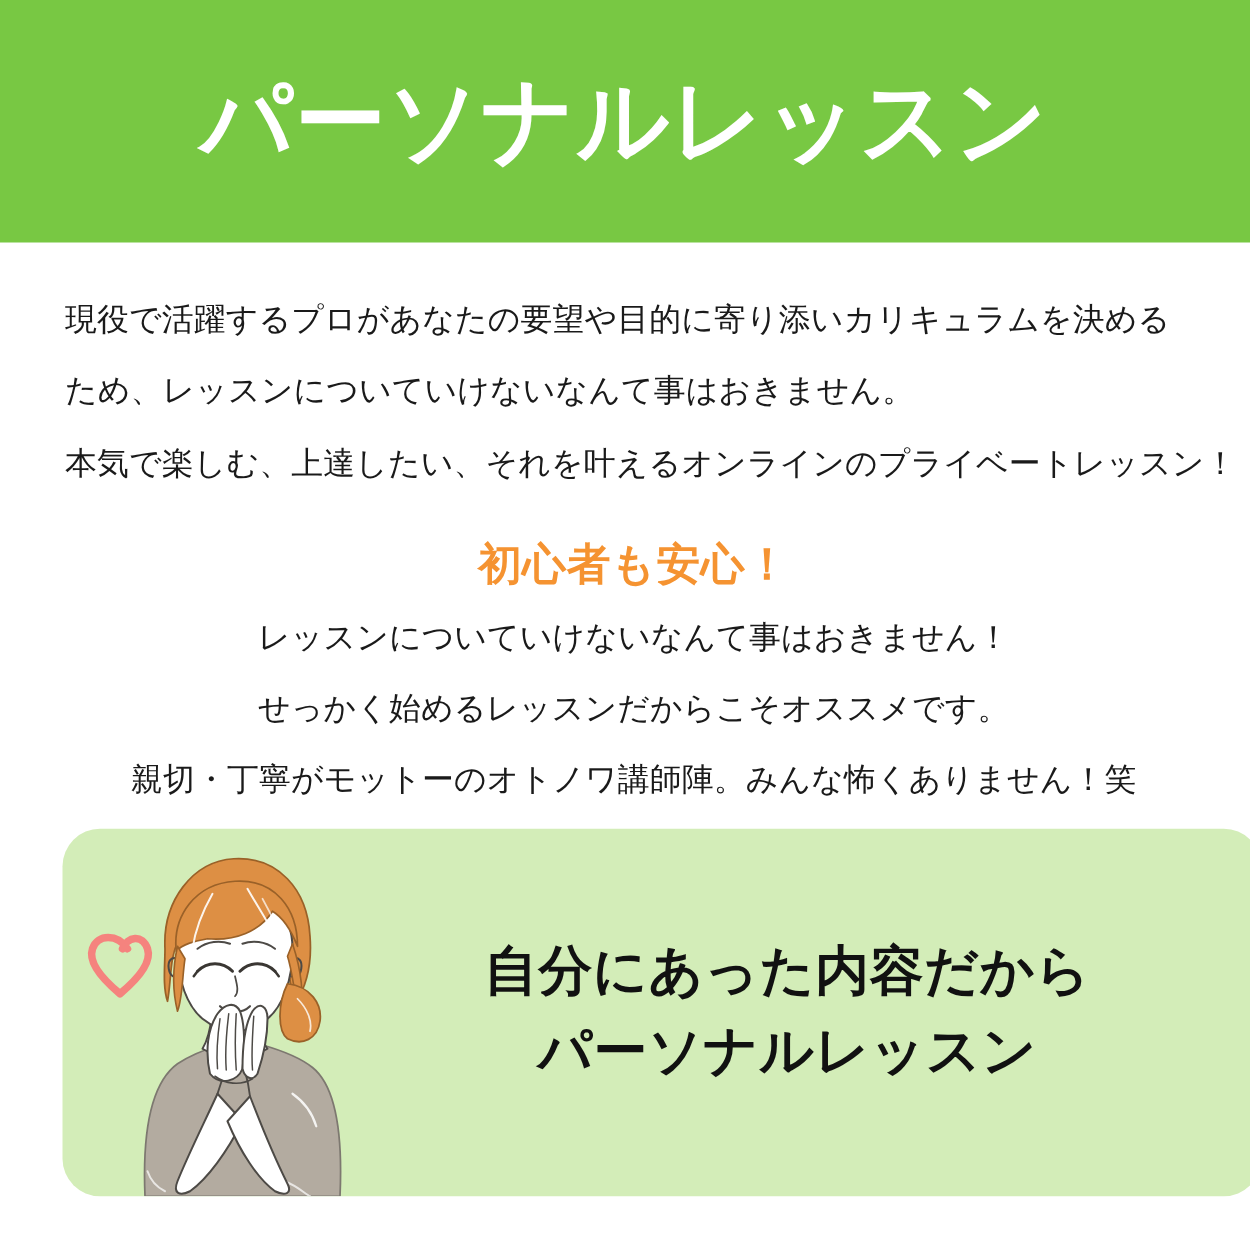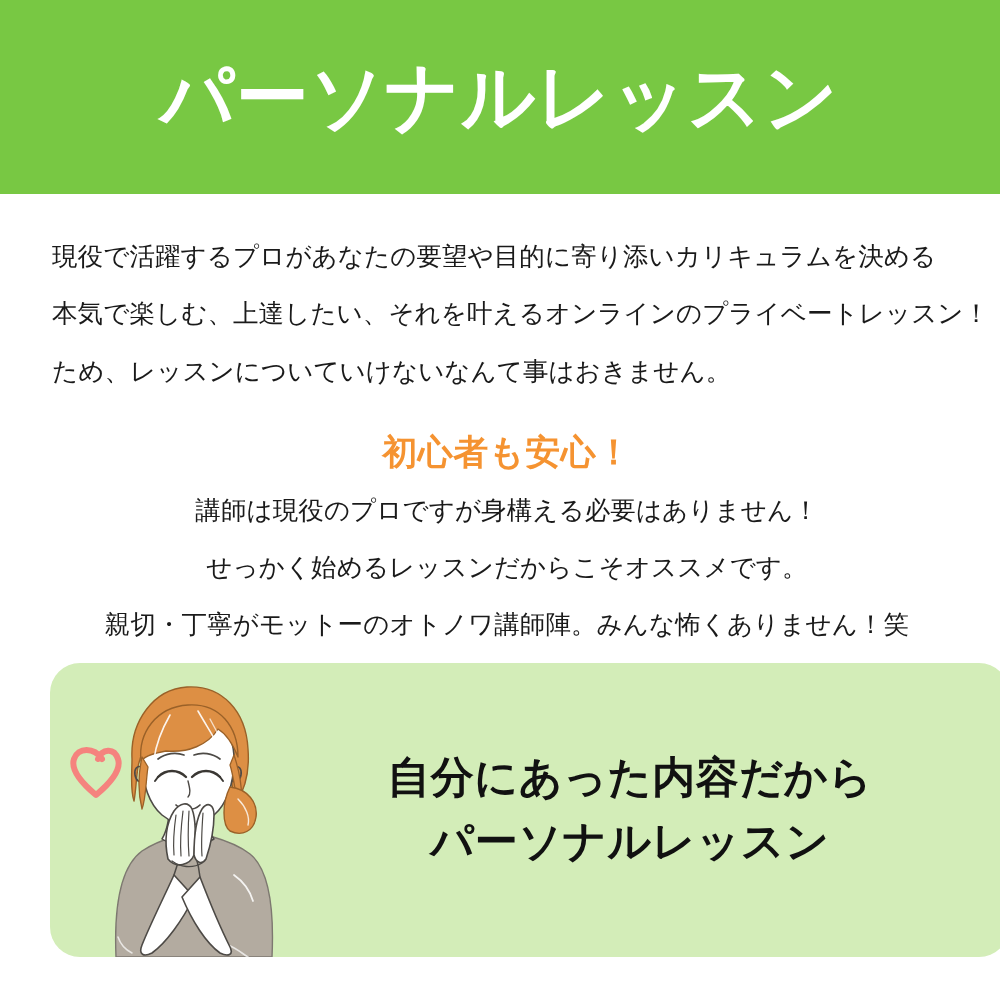--- a/index.html
+++ b/index.html
@@ -118,29 +118,29 @@
 
 <div class="header-band">
   <div class="header-title">パーソナルレッスン</div>
 </div>
 
 <div class="content">
 
   <div class="section">
     <div class="body-lines">
       <div class="body-line">現役で活躍するプロがあなたの要望や目的に寄り添いカリキュラムを決める</div>
+      <div class="body-line">ため、レッスンについていけないなんて事はおきません。</div>
       <div class="body-line">本気で楽しむ、上達したい、それを叶えるオンラインのプライベートレッスン！</div>
-      <div class="body-line">ため、レッスンについていけないなんて事はおきません。</div>
     </div>
   </div>
 
   <div class="section">
     <h2 class="section-heading">初心者も安心！</h2>
     <div class="body-lines">
-      <div class="body-line">講師は現役のプロですが身構える必要はありません！</div>
+      <div class="body-line">レッスンについていけないなんて事はおきません！</div>
       <div class="body-line">せっかく始めるレッスンだからこそオススメです。</div>
       <div class="body-line">親切・丁寧がモットーのオトノワ講師陣。みんな怖くありません！笑</div>
     </div>
   </div>
 
 </div>
 
 <div class="promo-card">
 
   <div class="illustration">

